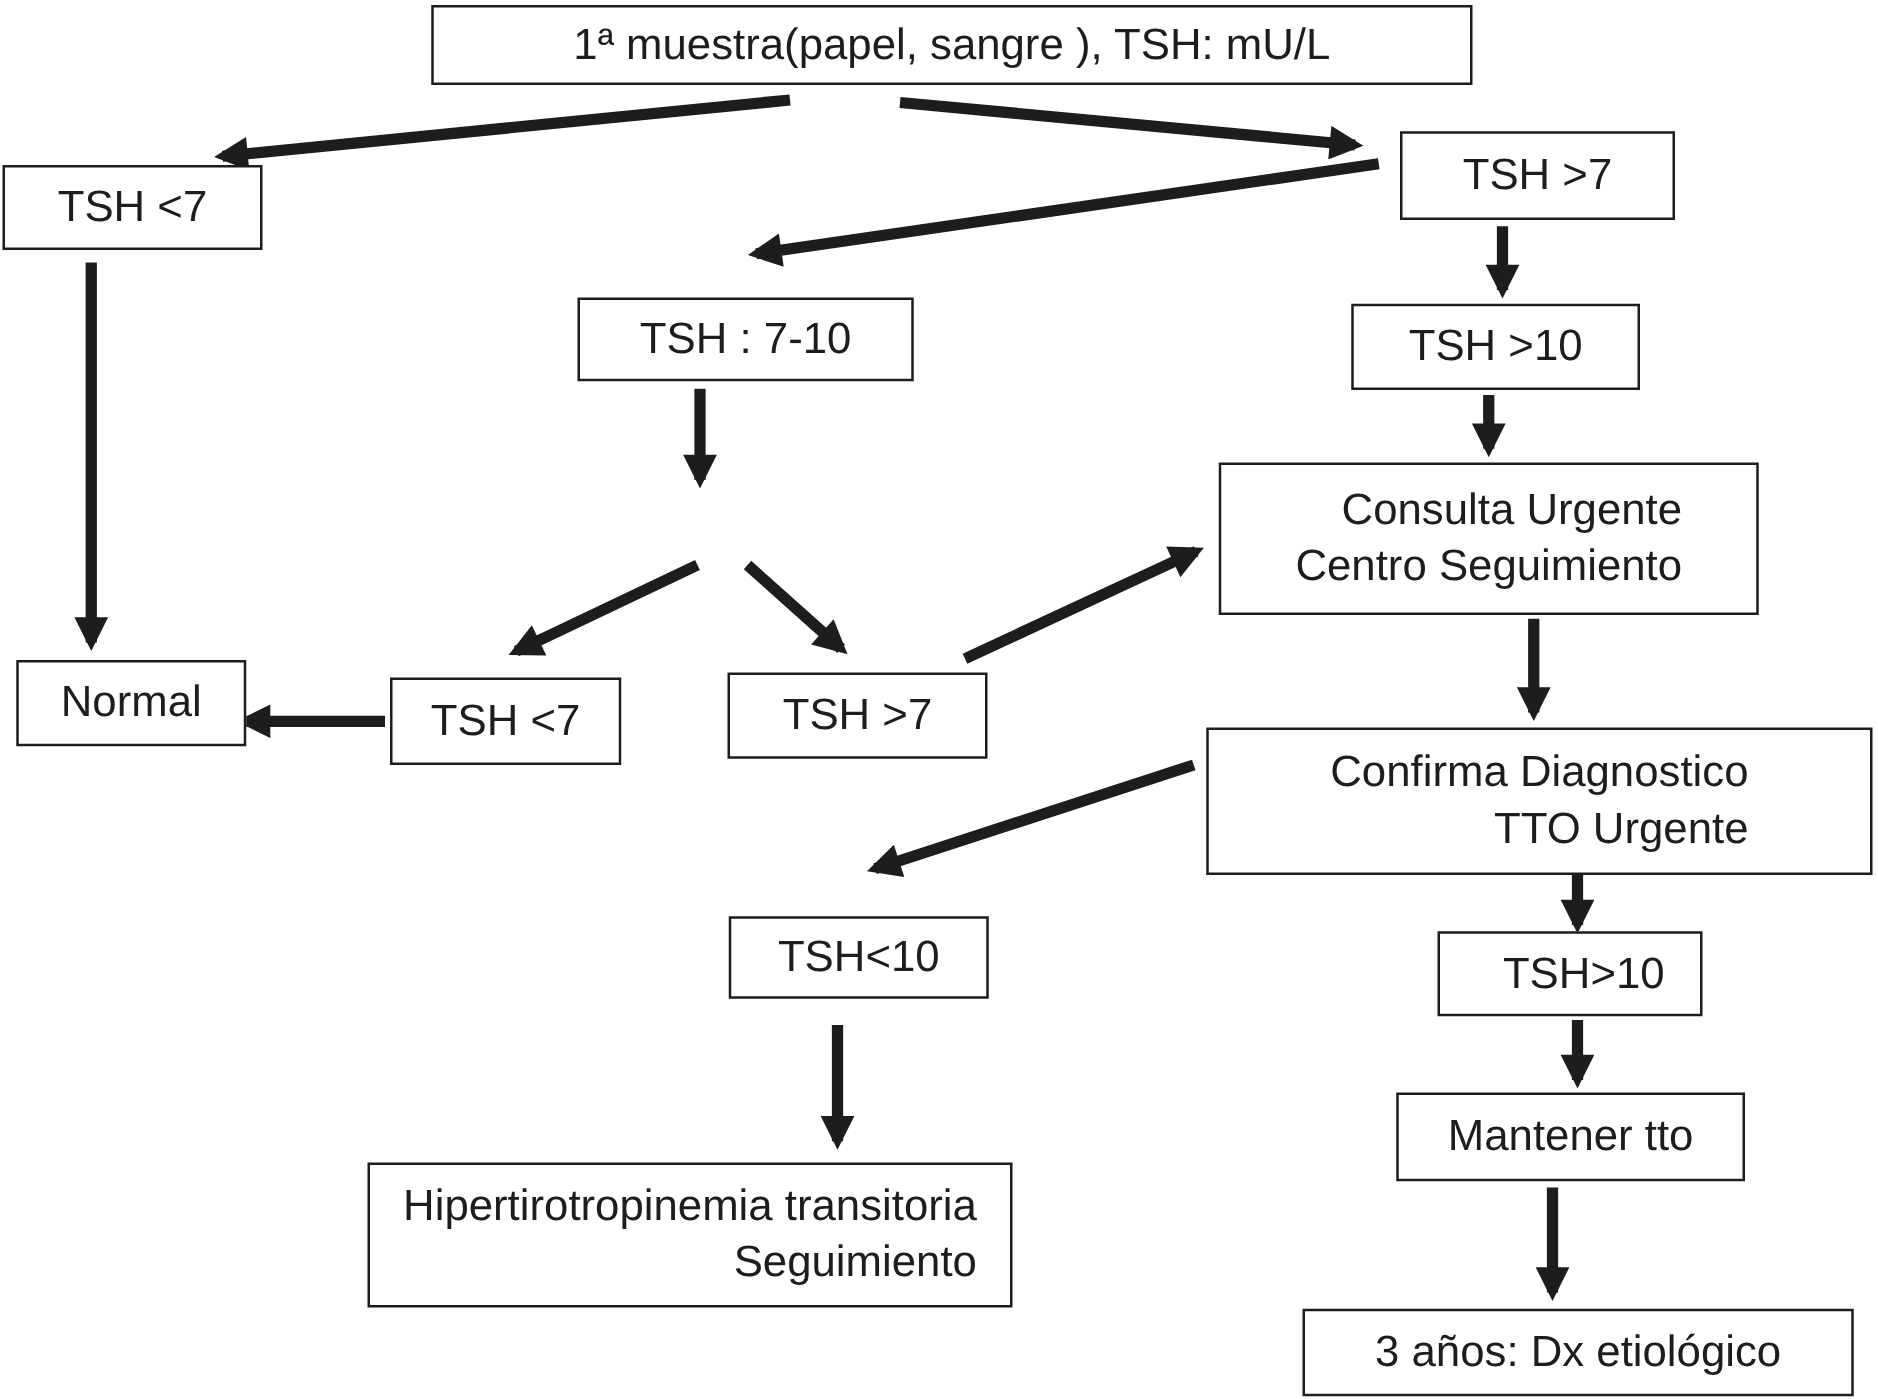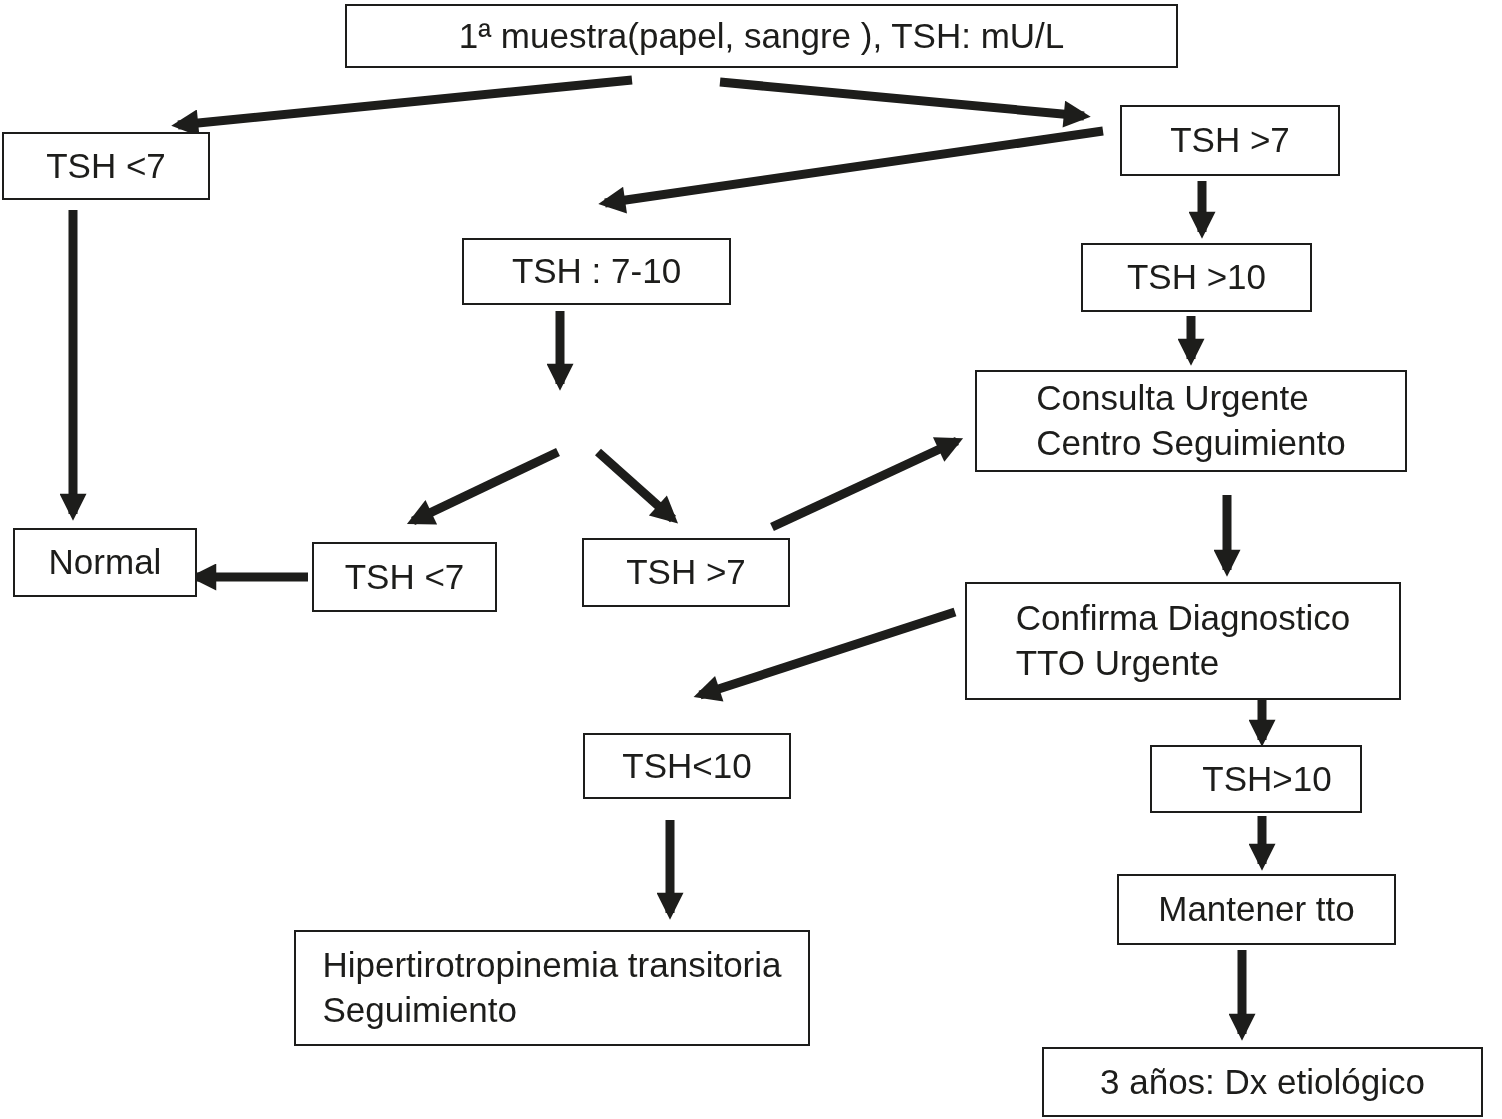--- a/index.html
+++ b/index.html
@@ -20,37 +20,37 @@
   .edge { stroke: #1d1d1b; stroke-width: 9; fill: none; }
   .node {
     position: absolute;
     box-sizing: border-box;
     border: 2px solid #1d1d1b;
     background: #ffffff;
     color: #1d1d1b;
     display: flex;
     align-items: center;
     justify-content: center;
-    text-align: left;
+    text-align: right;
     font-size: 35px;
     line-height: 1.28;
     white-space: pre-line;
   }
   
   #n-primera    { left: 345px;  top: 4px;    width: 833px; height: 64px; }
   #n-lt7a       { left: 2px;    top: 132px;  width: 208px; height: 68px; }
   #n-gt7a       { left: 1120px; top: 105px;  width: 220px; height: 71px; }
   #n-t710       { left: 438px;  top: 238px;  width: 269px; height: 67px; margin-left: 24px; }
   #n-gt10a      { left: 1081px; top: 243px;  width: 231px; height: 69px; }
-  #n-consulta   { left: 975px;  top: 370px;  width: 432px; height: 102px; }
+  #n-consulta   { left: 975px;  top: 370px;  width: 432px; height: 122px; }
   #n-segunda    { left: 434px;  top: 393px;  width: 377px; height: 66px; }
   #n-normal     { left: 13px;   top: 528px;  width: 184px; height: 69px; }
   #n-lt7b       { left: 312px;  top: 542px;  width: 185px; height: 70px; }
   #n-gt7b       { left: 582px;  top: 538px;  width: 208px; height: 69px; }
-  #n-confirma   { left: 965px;  top: 582px;  width: 436px; height: 118px; }
+  #n-confirma   { left: 965px;  top: 582px;  width: 533px; height: 118px; }
   #n-lt10       { left: 583px;  top: 733px;  width: 208px; height: 66px; }
   #n-gt10b      { left: 1150px; top: 745px;  width: 212px; height: 68px; padding-left: 22px; }
   #n-mantener   { left: 1117px; top: 874px;  width: 279px; height: 71px; }
   #n-hiper      { left: 294px;  top: 930px;  width: 516px; height: 116px; }
   #n-dx         { left: 1042px; top: 1047px; width: 441px; height: 70px; }
 </style>
 </head>
 <body>
 
 <div id="canvas">

